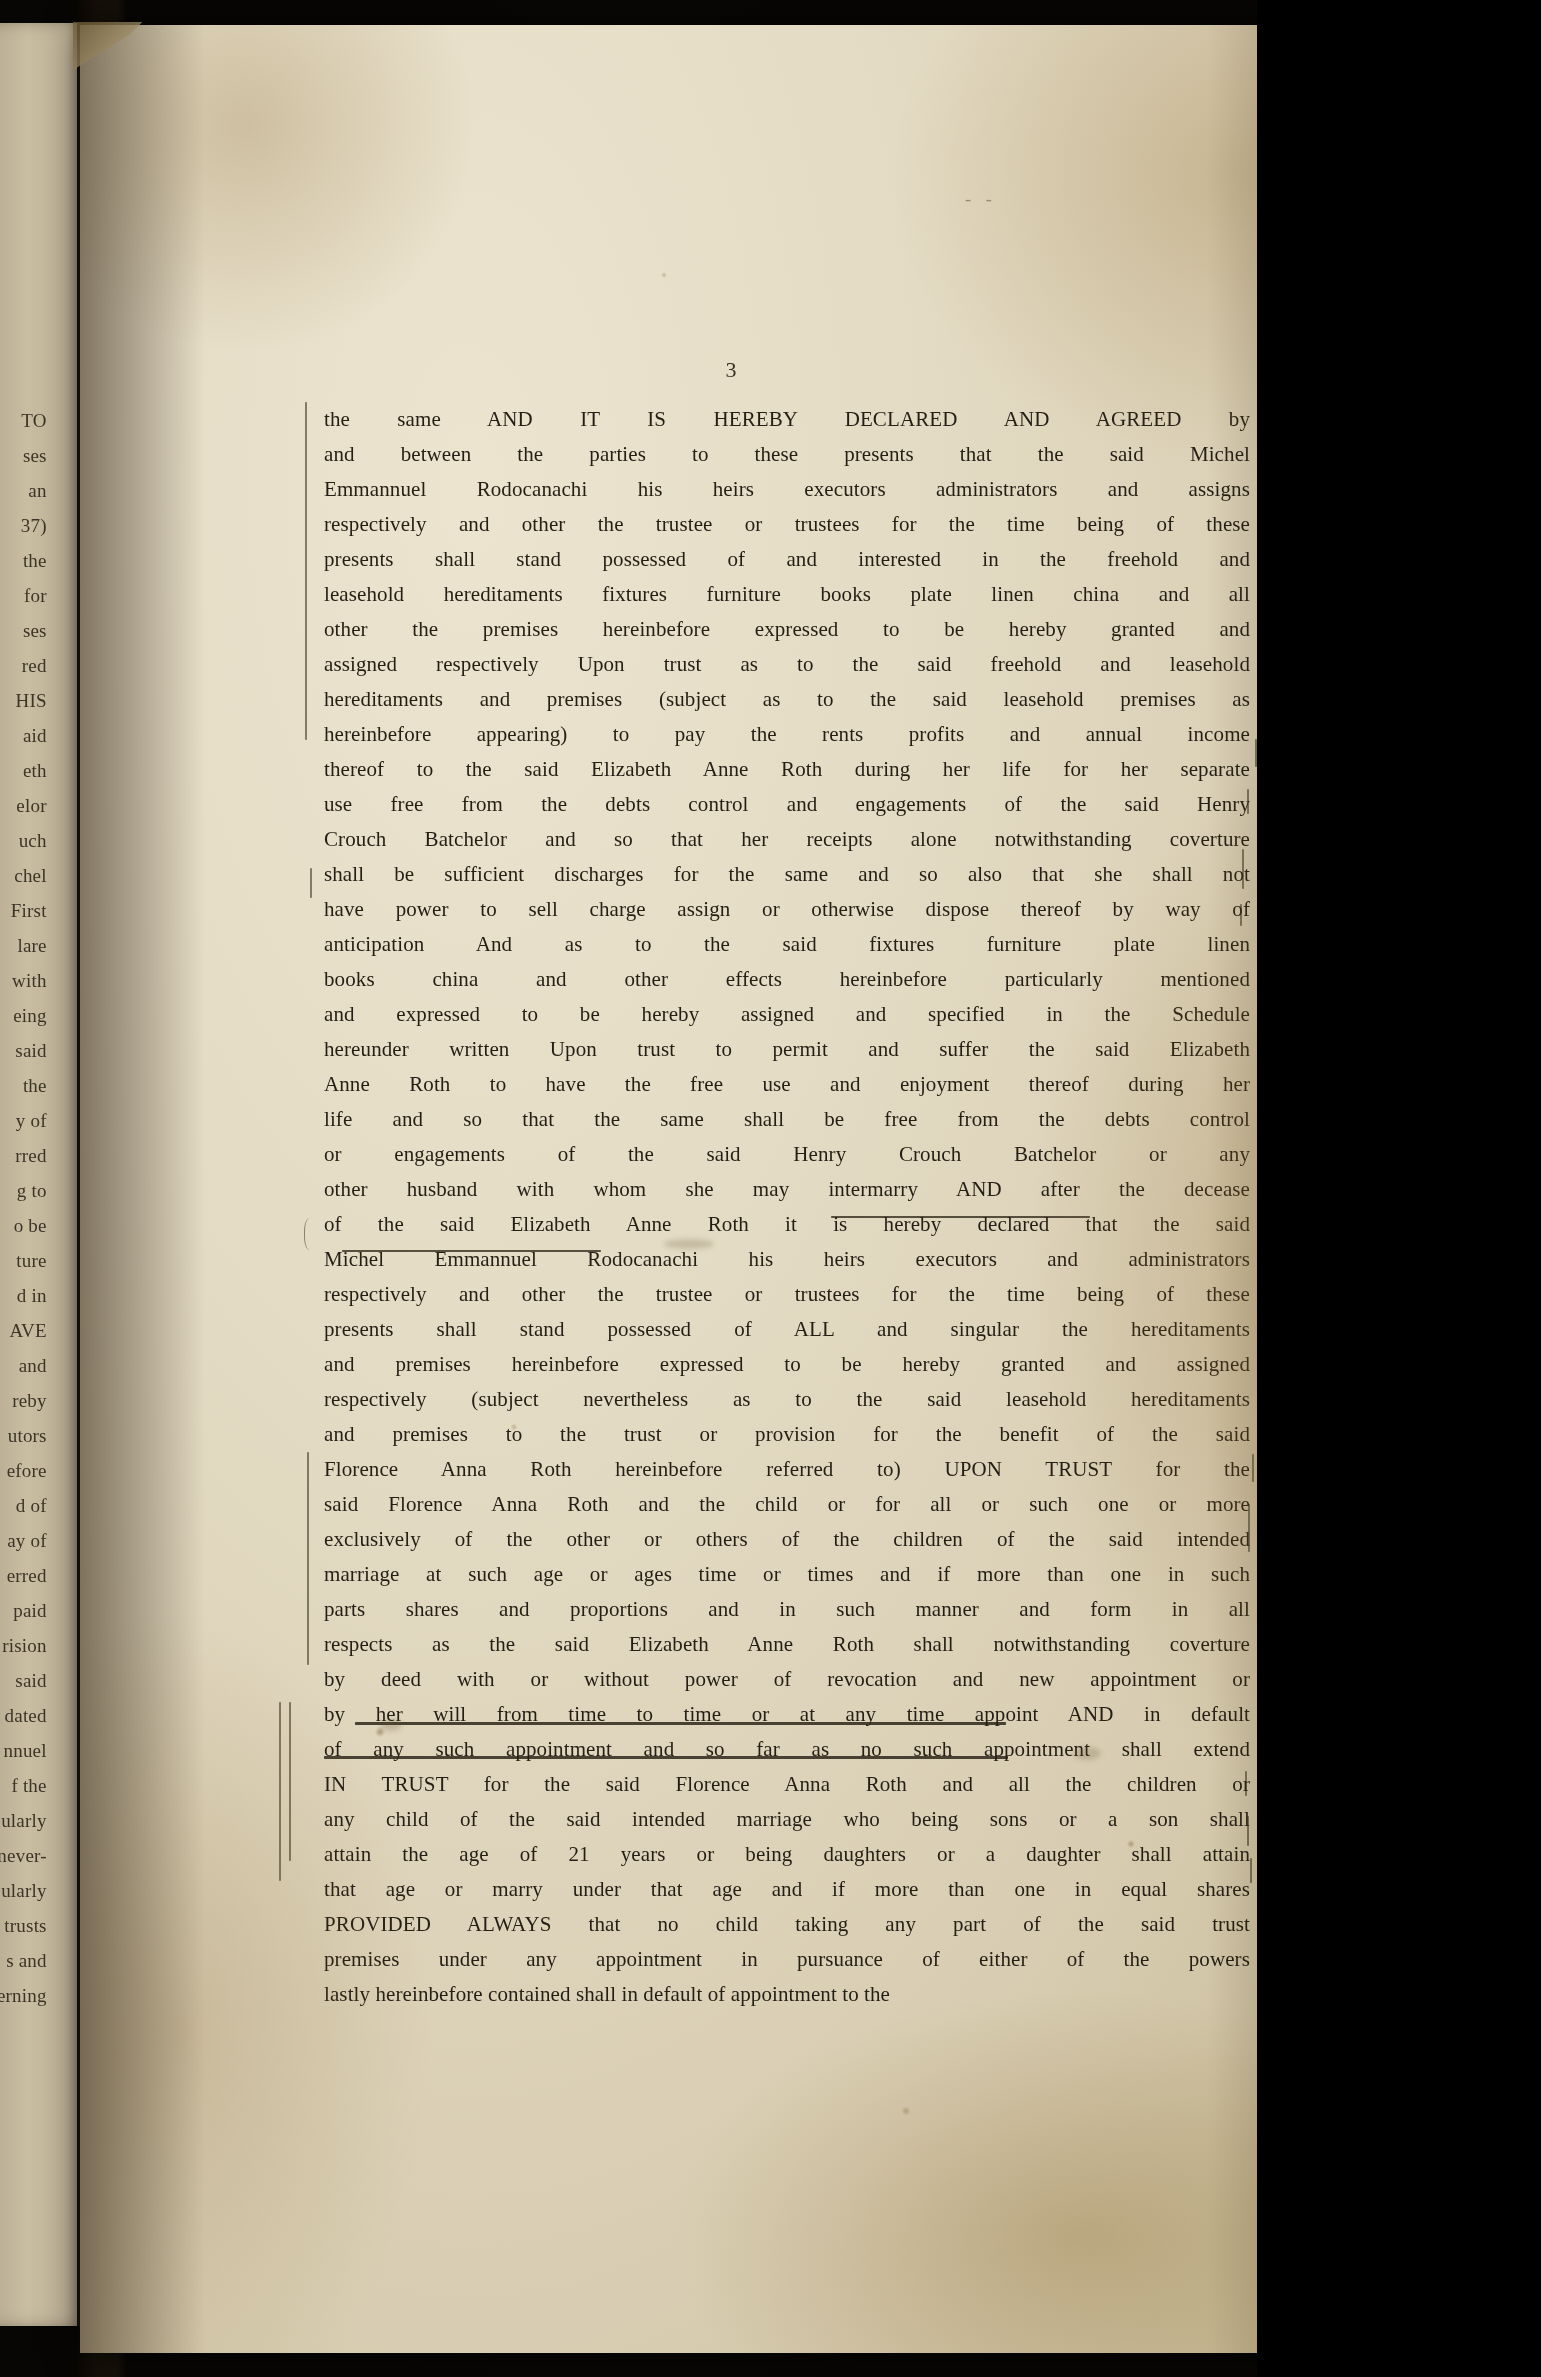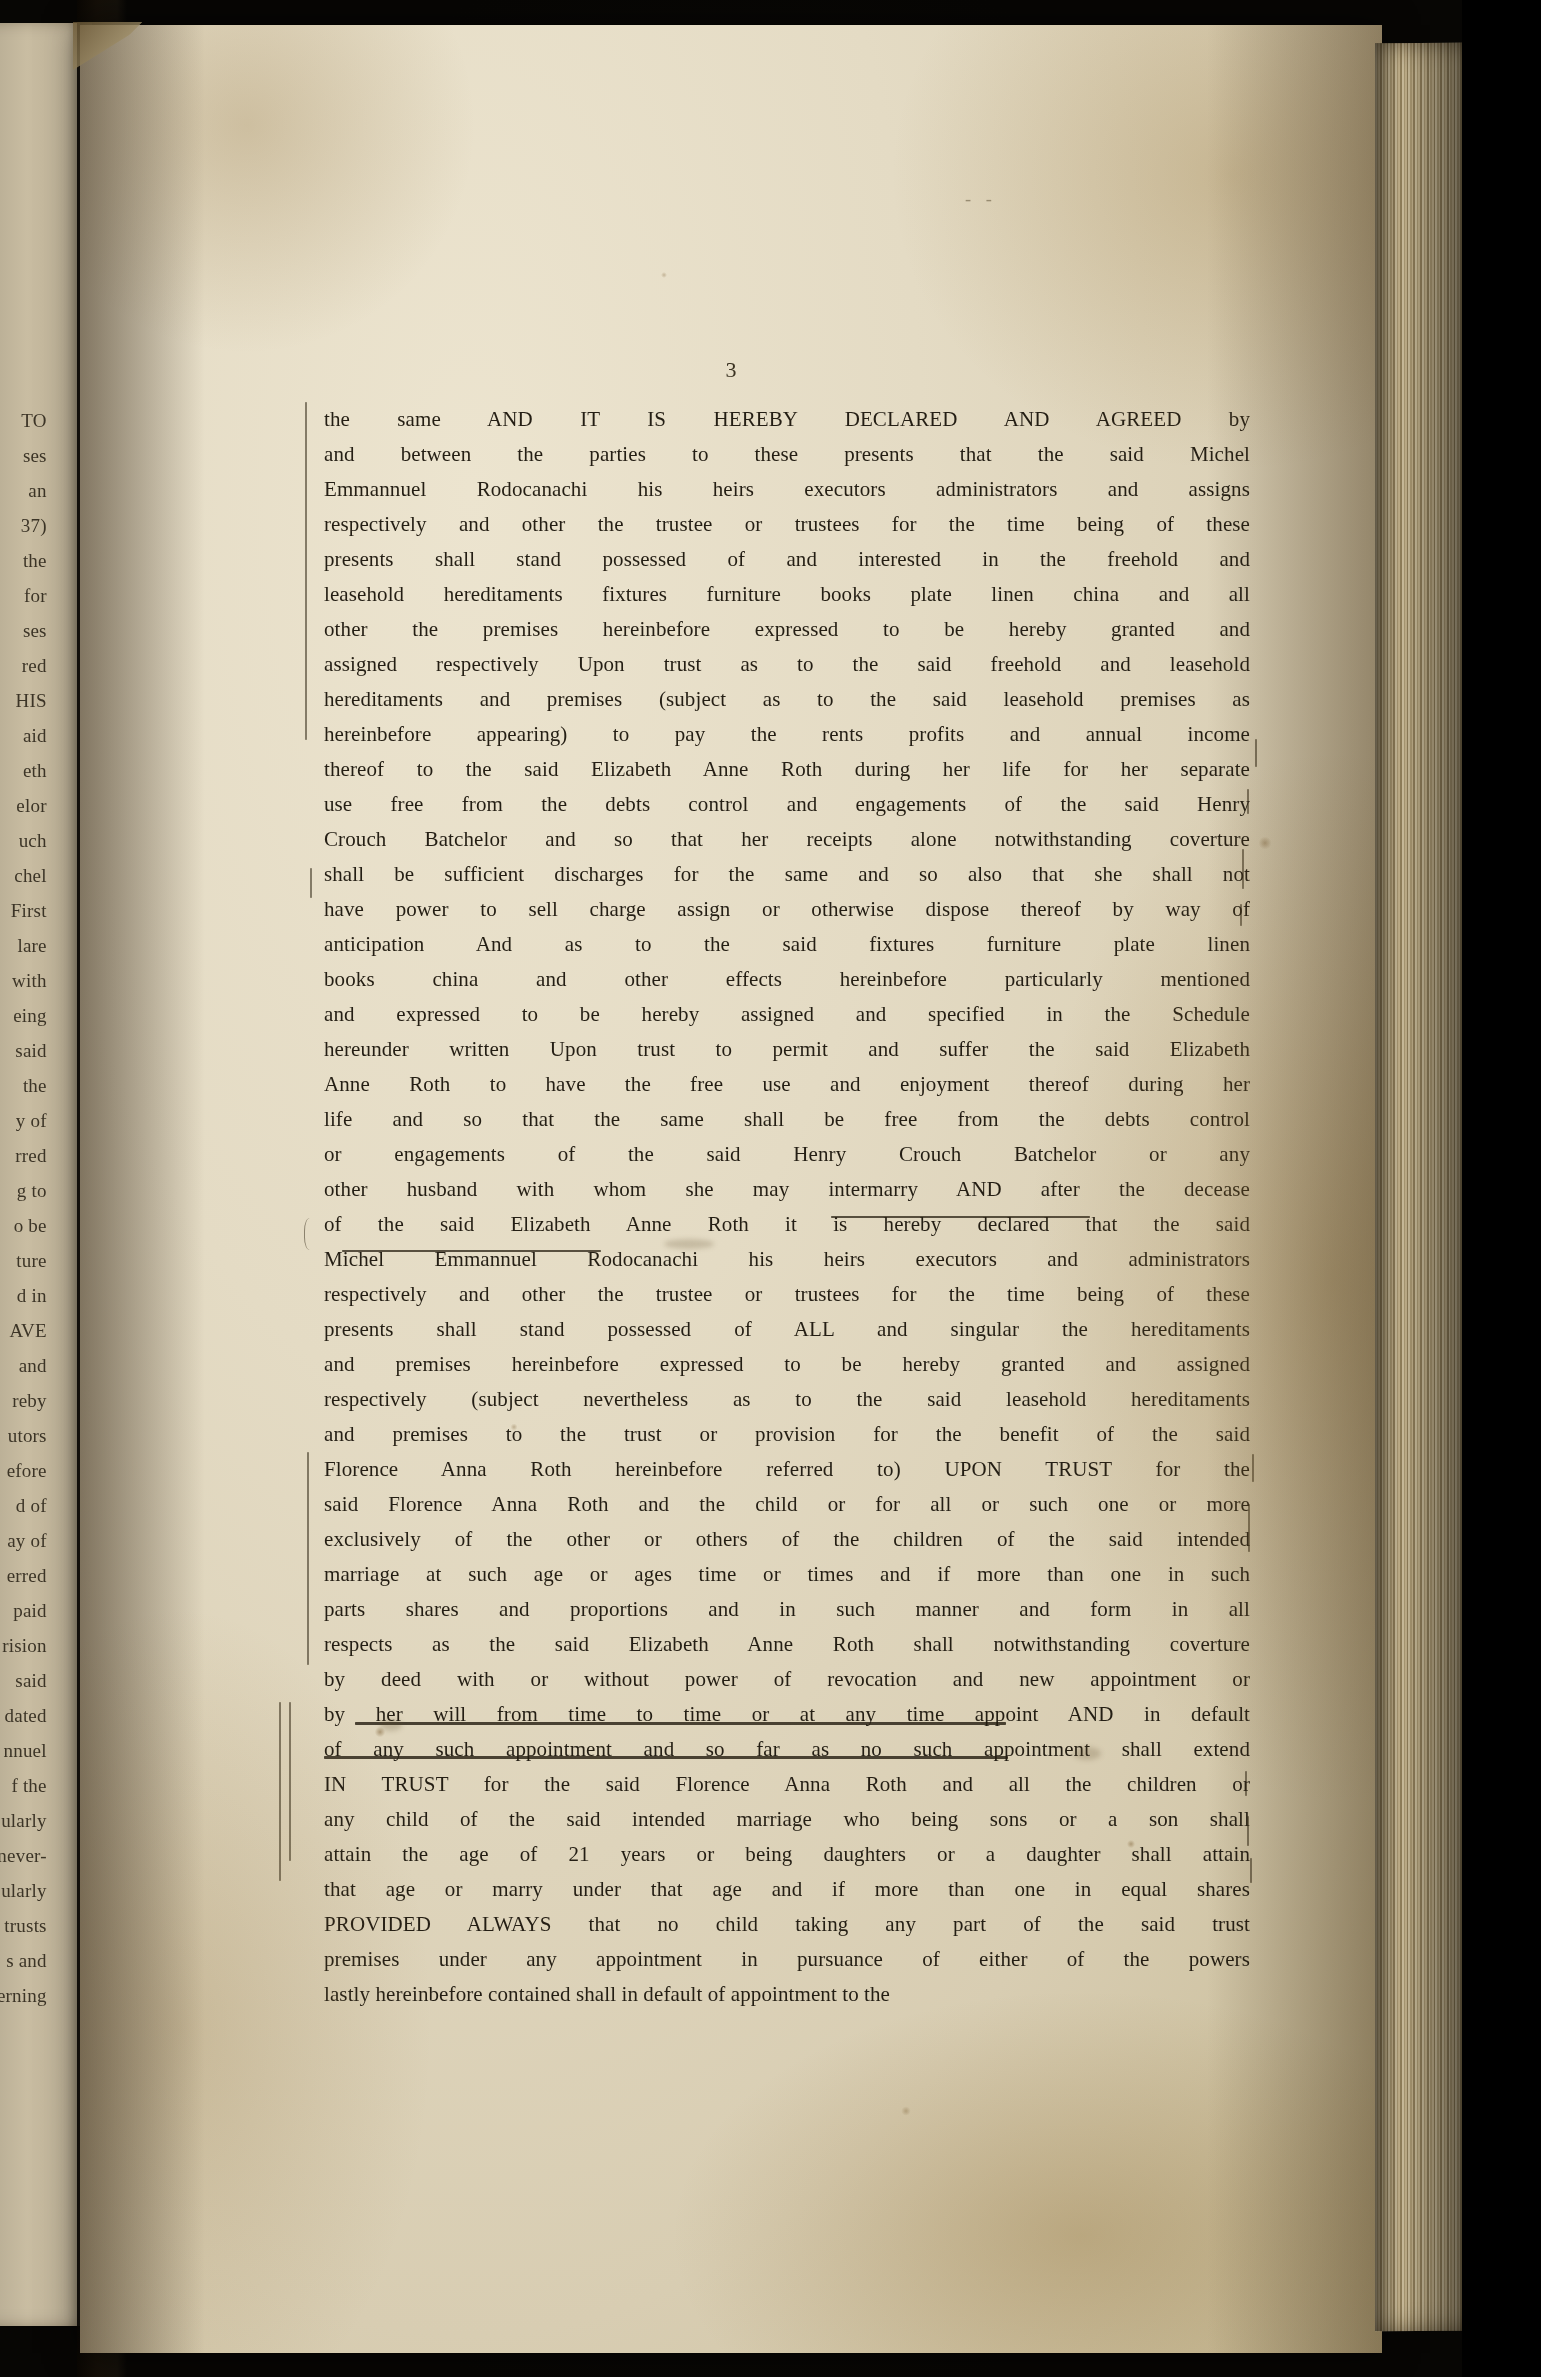--- a/index.html
+++ b/index.html
@@ -9,21 +9,21 @@
   }
   body {
     width: 1541px;
     height: 2377px;
     overflow: hidden;
     font-family: "Liberation Serif", serif;
   }
 
   #scan {
     position: relative;
-    width: 1462px;
+    width: 1257px;
     height: 2377px;
     background: #0a0805;
     overflow: hidden;
   }
 
   
   .backdrop {
     position: absolute;
     inset: 0;
     background:

